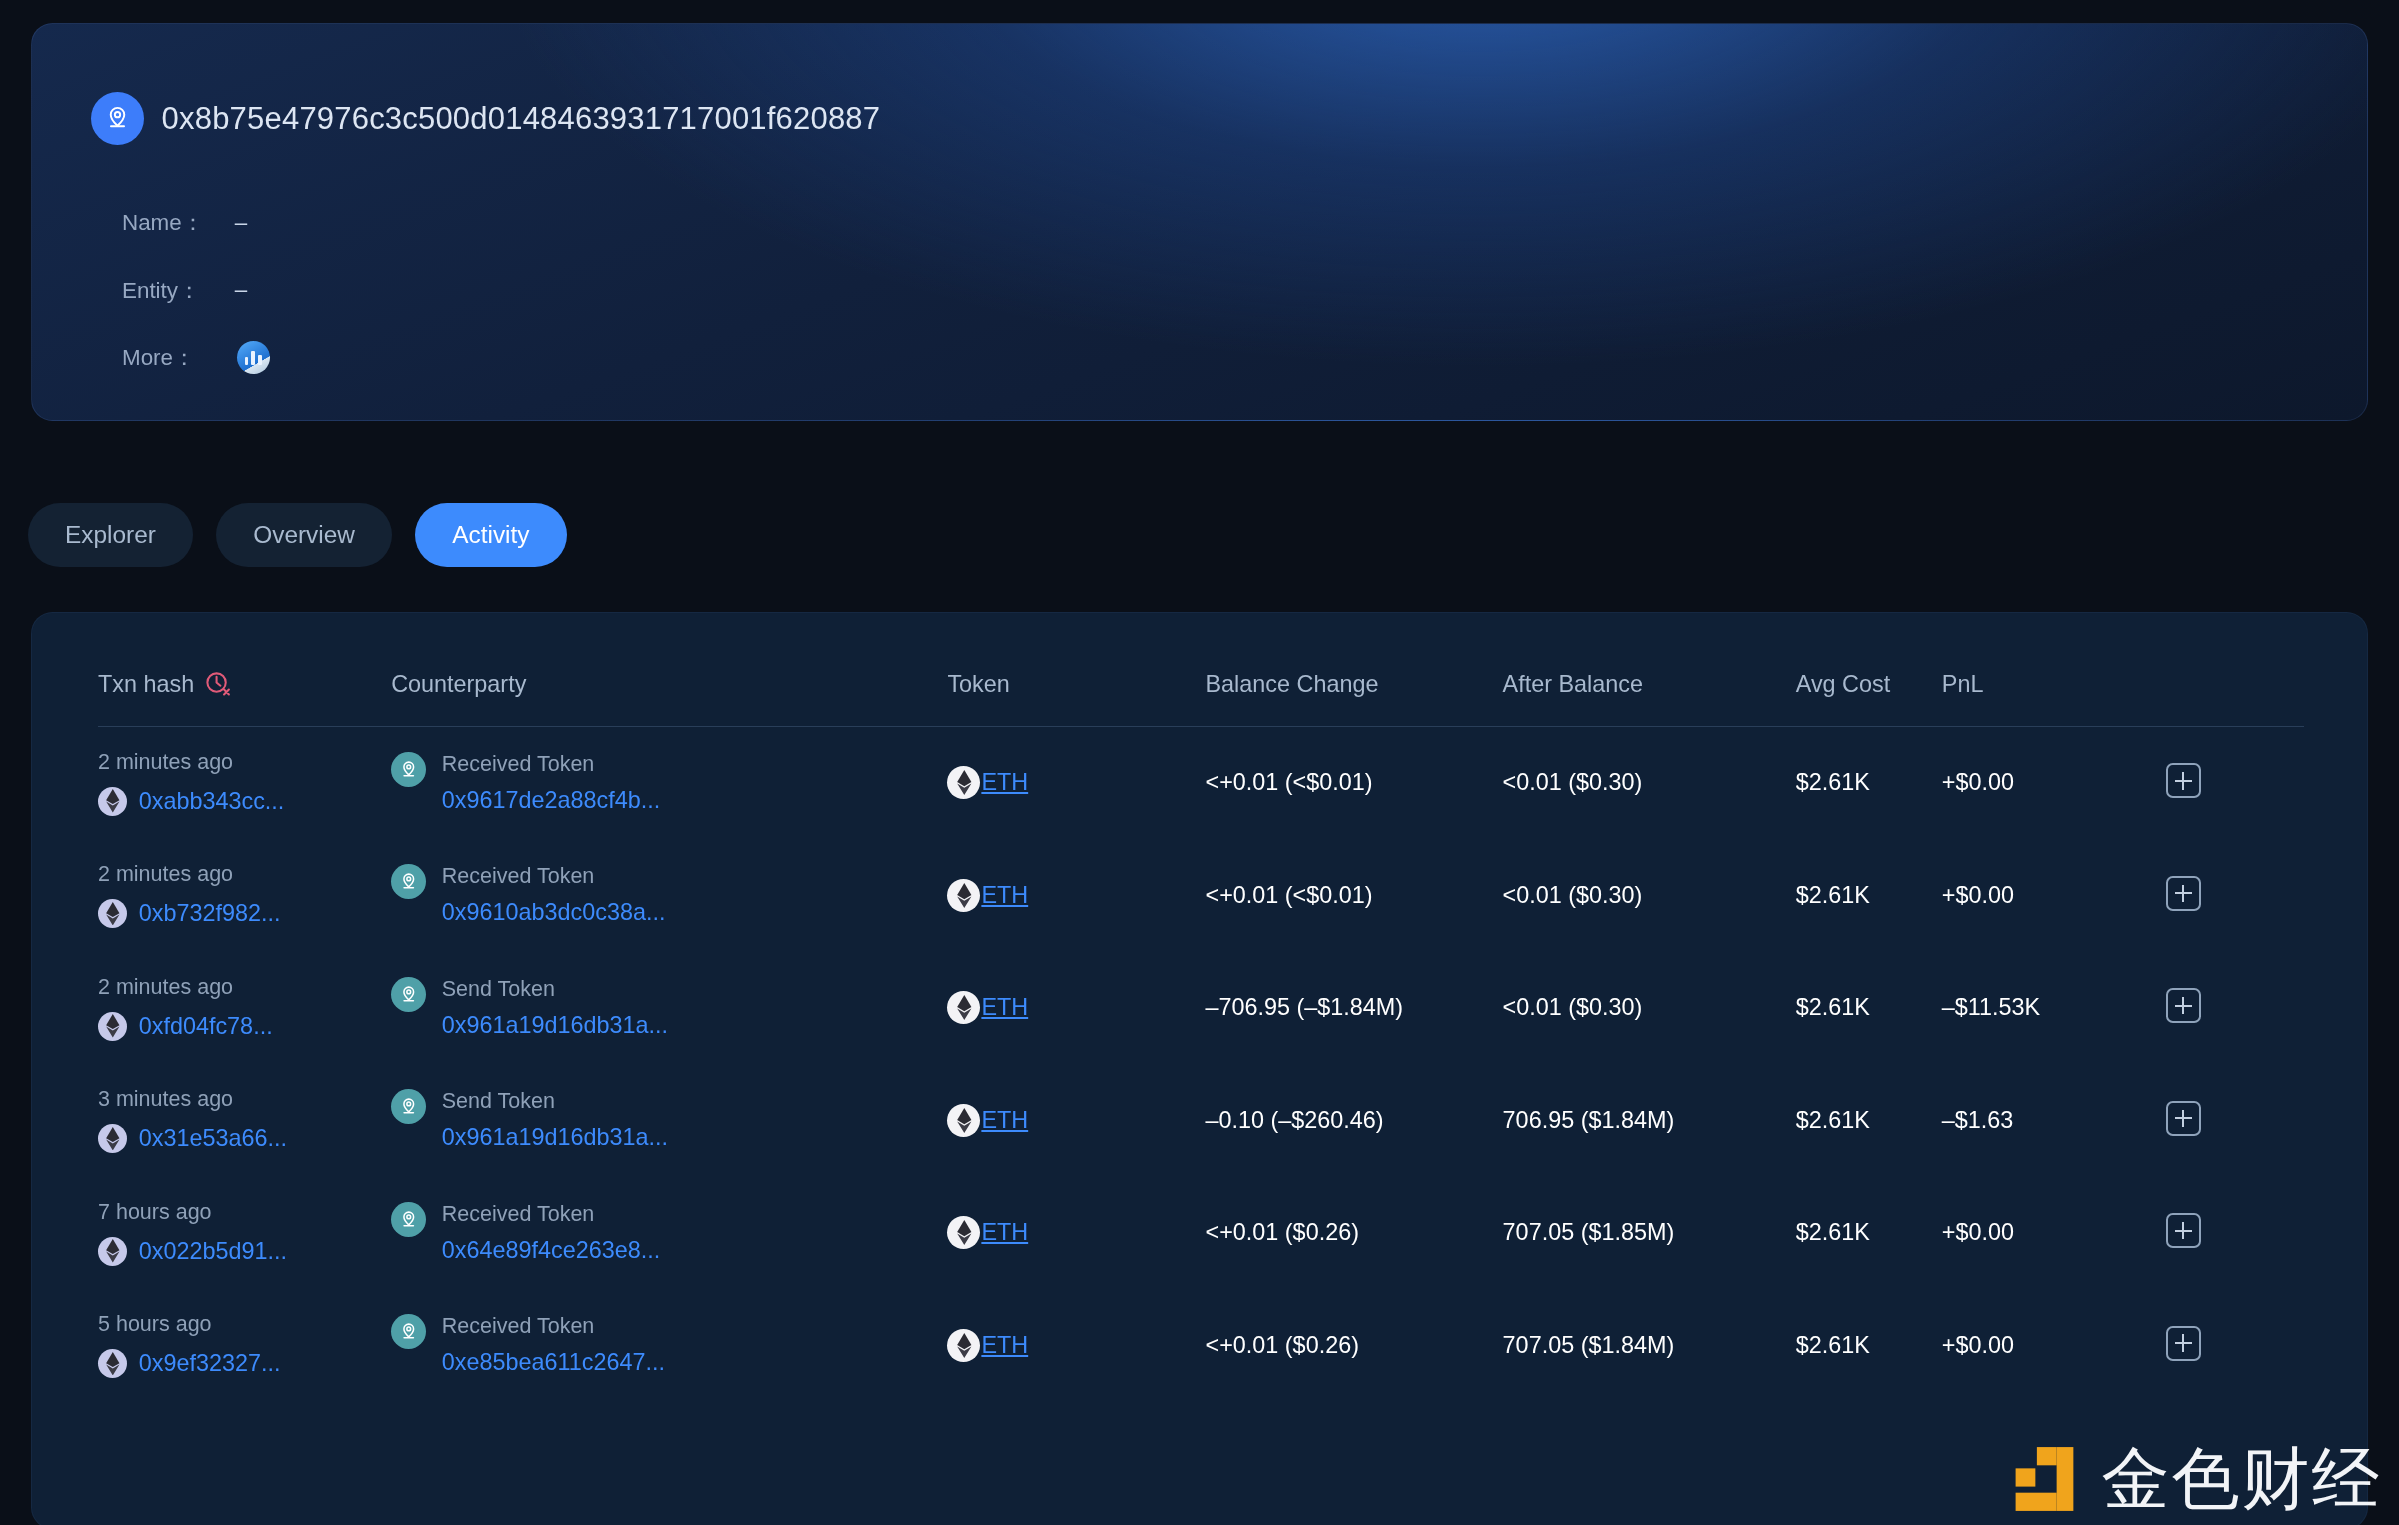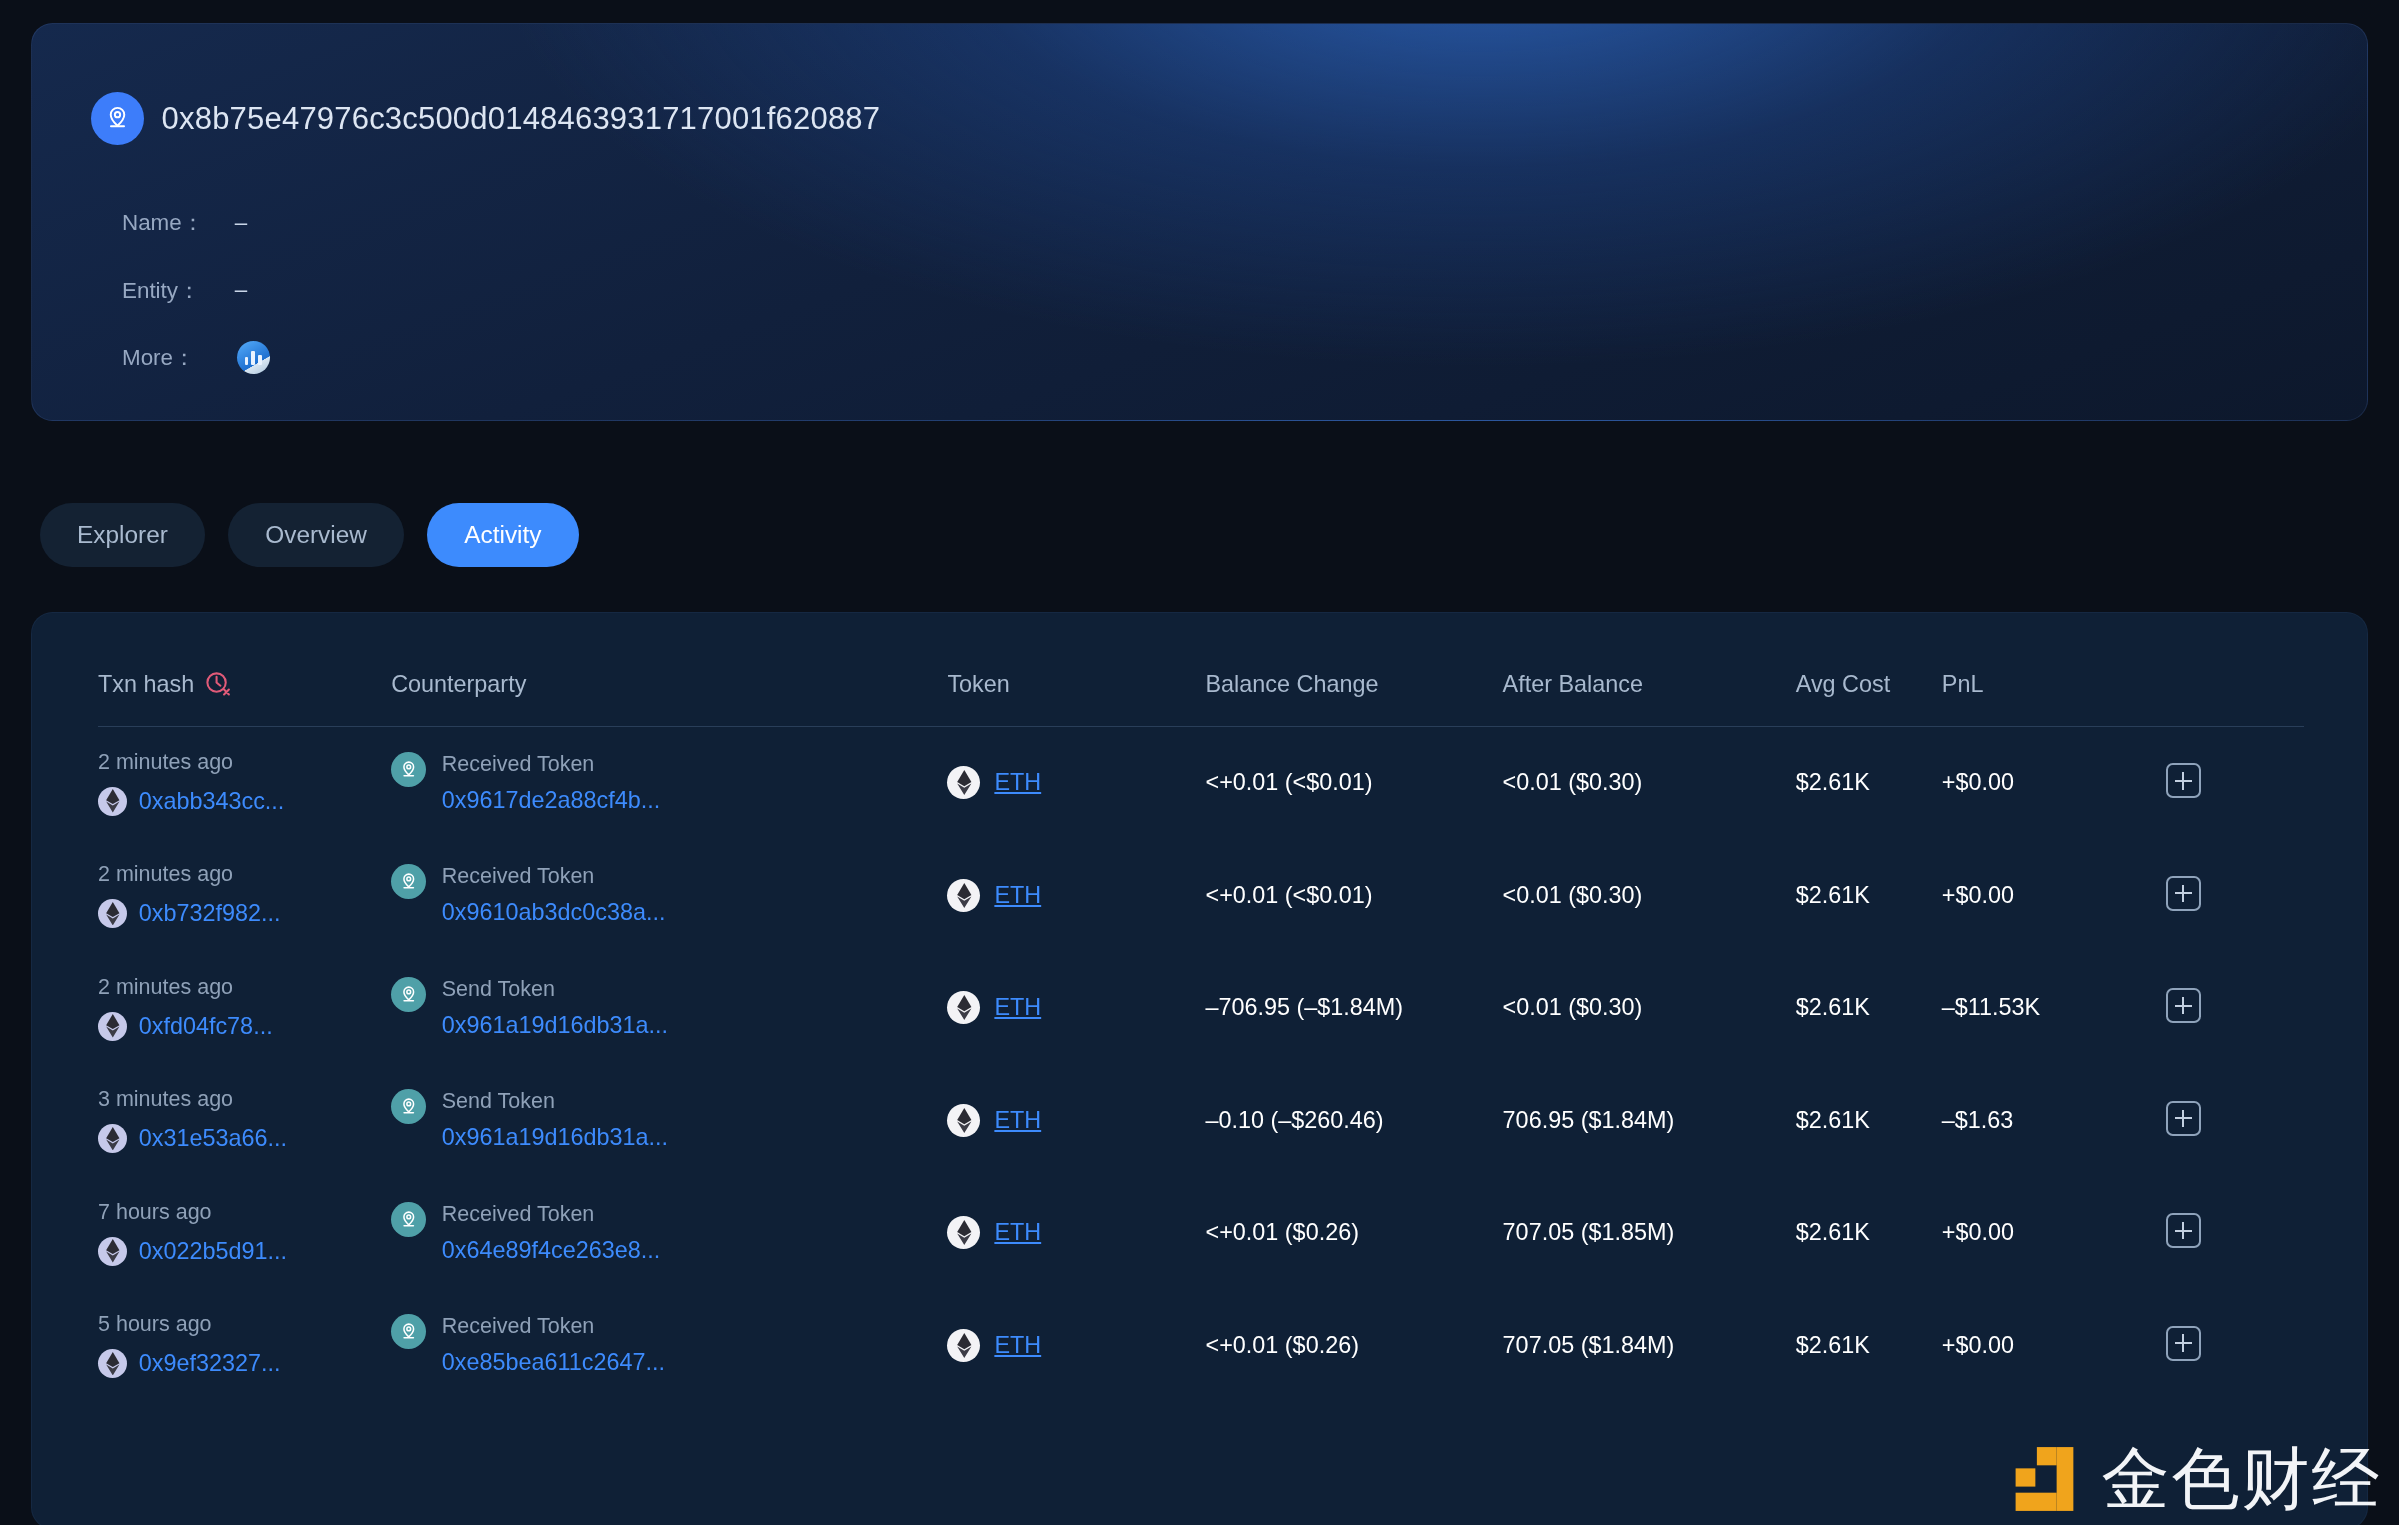--- a/index.html
+++ b/index.html
@@ -126,21 +126,21 @@
   .stat-sub {
     margin-top: 35px;
     font-size: 25px;
     color: #e8584c;
     white-space: nowrap;
   }
 
   
   .tabs {
     position: absolute;
-    left: 40px;
+    left: 28px;
     top: 503px;
     display: flex;
     gap: 23.4px;
   }
   .tab {
     height: 64px;
     padding: 0 37px;
     border-radius: 33px;
     background: #142233;
     color: #a9bacf;
@@ -218,21 +218,21 @@
   .cp-icon {
     width: 35px; height: 35px; border-radius: 50%;
     background: #4fa0a8;
     display: flex; align-items: center; justify-content: center;
     flex: 0 0 auto;
   }
   .cp-icon svg { width: 21.5px; height: 21.5px; }
   .cp-lines { display: flex; flex-direction: column; gap: 9.8px; }
   .cp-type { font-size: 21.5px; color: #8fa1b8; }
 
-  .token-wrap { display: flex; align-items: center; gap: 14px; }
+  .token-wrap { display: flex; align-items: center; gap: 1px; }
   .token-circle {
     width: 33px; height: 33px; border-radius: 50%;
     background: #f3f3f6;
     display: flex; align-items: center; justify-content: center;
     flex: 0 0 auto;
   }
   .token-circle svg { width: 16.6px; height: 25px; }
   .token-name { color: #3d8bfd; font-size: 23.4px; }
 
   .pos { color: #63c98b; }

